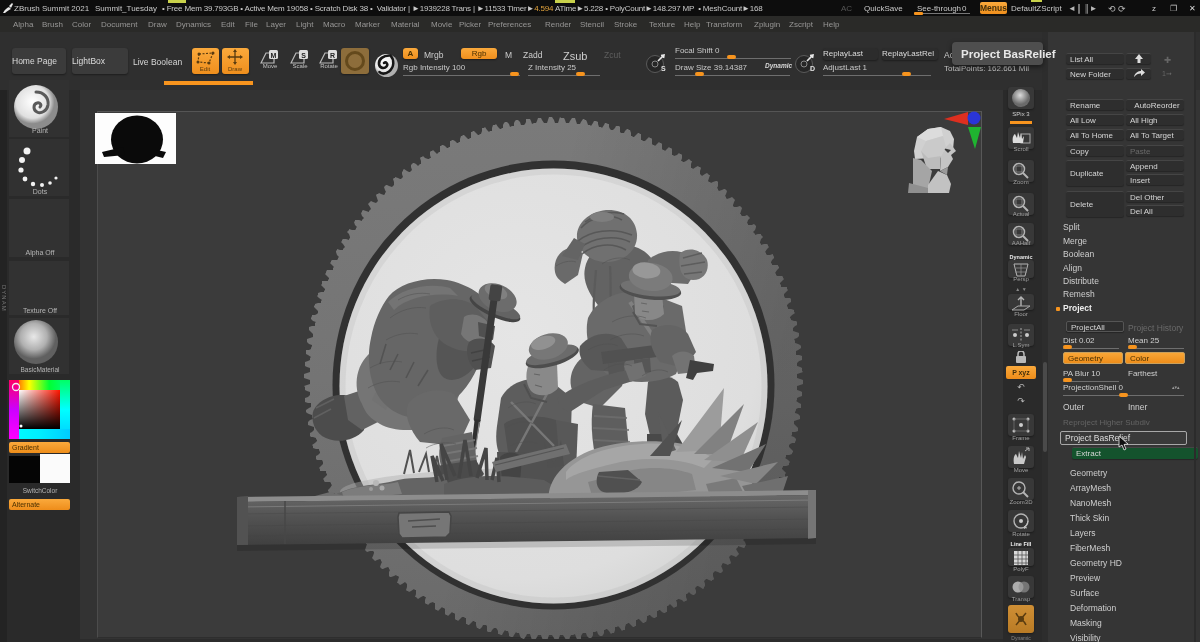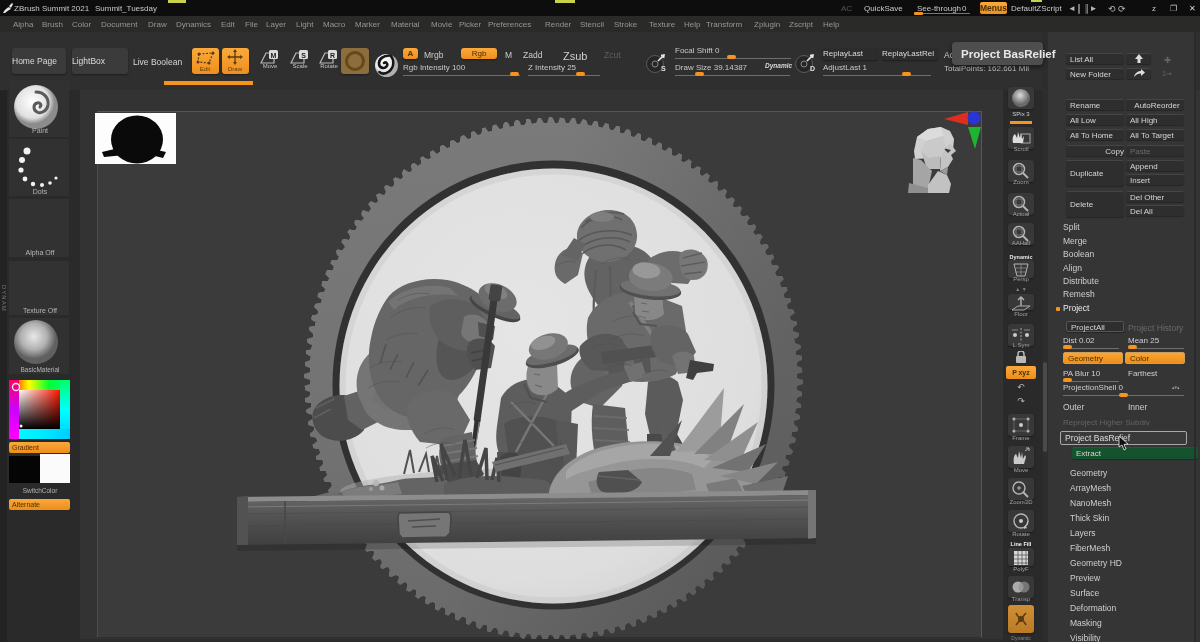--- a/index.html
+++ b/index.html
@@ -38,20 +38,21 @@
 .pl { position:absolute; color:#cfcfcf; font-size:8.5px; white-space:nowrap; }
 </style></head>
 <body>
 <div id="page">
 <div id="topbar">
   <svg class="abs" style="left:2px;top:2px" width="12" height="12" viewBox="0 0 12 12">
         <path d="M1,11 C3,7 5,6 7,5 L9,7 C7,8 5,9 3,11 Z M7,4 L10,1 L11,2 L9,6 Z" fill="#e8e8e8"></path>
       </svg>
   <span class="t" style="left:14px">ZBrush Summit 2021</span>
   <span class="t" style="left:95px">Summit_Tuesday</span>
+  <span class="t" style="left:162px;letter-spacing:-0.18px">• Free Mem 39.793GB • Active Mem 19058 • Scratch Disk 38 •&nbsp; Validator | ►1939228 Trans | ►11533 Timer►<span style="color:#e0a23c">4.594</span> ATime►5.228 • PolyCount►148.297 MP &nbsp;• MeshCount►168</span>
   <span class="t" style="left:841px;color:#565656">AC</span>
   <span class="t" style="left:864px">QuickSave</span>
   <span class="t" style="left:917px">See-through</span>
   <span class="t" style="left:962px">0</span>
   <div class="abs" style="left:917px;top:12.5px;width:53px;height:1px;background:#777"></div>
   <div class="abs" style="left:914px;top:12px;width:9px;height:3px;background:#f7941e;border-radius:1px"></div>
   <div class="abs" style="left:980px;top:2px;width:27px;height:12px;background:linear-gradient(#faa93c,#ef8f1d);border-radius:2px;color:#44300a;font-size:8.5px;text-align:center;line-height:12px;font-weight:bold">Menus</div>
   <span class="t" style="left:1011px">DefaultZScript</span>
   <span class="t" style="left:1068px;color:#b9b9b9;font-size:8px">◄║&nbsp;║►</span>
   <span class="t" style="left:1108px;color:#b9b9b9;font-size:9px">⟲&nbsp;⟳</span>
@@ -588,36 +589,36 @@
       <div class="pb" style="left:78px;top:36px;width:25px;height:11px;line-height:11px;text-align:center;padding-left:0"><svg width="12" height="9" viewBox="0 0 12 9">
           <path d="M1,8 C2,3 6,2 8,2 L8,0 L12,3.5 L8,7 L8,4.5 C5,4.5 3,5.5 1,8 Z" fill="#ddd"></path>
         </svg></div>
       <span class="pl" style="left:114px;top:38px;color:#666;font-size:7px">1➞</span>
       <div class="pb" style="left:18px;top:67px;width:58px;height:11px;line-height:11px;">Rename</div>
       <div class="pb" style="left:78px;top:67px;width:58px;height:11px;line-height:11px;text-align:center;">AutoReorder</div>
       <div class="pb" style="left:18px;top:82px;width:58px;height:11px;line-height:11px;">All Low</div>
       <div class="pb" style="left:78px;top:82px;width:58px;height:11px;line-height:11px;">All High</div>
       <div class="pb" style="left:18px;top:97px;width:58px;height:11px;line-height:11px;">All To Home</div>
       <div class="pb" style="left:78px;top:97px;width:58px;height:11px;line-height:11px;">All To Target</div>
-      <div class="pb" style="left:18px;top:112.5px;width:58px;height:11px;line-height:11px;text-align:right;">Copy</div>
+      <div class="pb" style="left:18px;top:112.5px;width:58px;height:11px;line-height:11px;">Copy</div>
       <div class="pb" style="left:78px;top:112.5px;width:58px;height:11px;line-height:11px;"><span style="color:#6a6a6a">Paste</span></div>
       <div class="pb" style="left:18px;top:128px;width:58px;height:26px;line-height:26px;line-height:26px">Duplicate</div>
       <div class="pb" style="left:78px;top:128px;width:58px;height:11px;line-height:11px;">Append</div>
       <div class="pb" style="left:78px;top:142px;width:58px;height:11px;line-height:11px;">Insert</div>
       <div class="pb" style="left:18px;top:159px;width:58px;height:26px;line-height:26px;line-height:26px">Delete</div>
       <div class="pb" style="left:78px;top:159px;width:58px;height:11px;line-height:11px;">Del Other</div>
       <div class="pb" style="left:78px;top:173px;width:58px;height:11px;line-height:11px;">Del All</div>
       <span class="pl" style="left:15px;top:190.4px">Split</span>
       <span class="pl" style="left:15px;top:203.8px">Merge</span>
       <span class="pl" style="left:15px;top:217.2px">Boolean</span>
       <span class="pl" style="left:15px;top:230.6px">Align</span>
       <span class="pl" style="left:15px;top:244px">Distribute</span>
       <span class="pl" style="left:15px;top:257.4px">Remesh</span>
       <div class="abs" style="left:8px;top:274.8px;width:4px;height:4px;background:#f7941e;border-radius:1px"></div>
-      <span class="pl" style="left:15px;top:270.8px;color:#ececec;font-weight:normal">Project</span>
+      <span class="pl" style="left:15px;top:270.8px;color:#ececec;font-weight:bold">Project</span>
       <div class="pb" style="left:18px;top:289.3px;width:58px;height:11px;line-height:11px;border:1px solid #555">ProjectAll</div>
       <span class="pl" style="left:80px;top:291px;color:#6a6a6a">Project History</span>
       <span class="pl" style="left:15px;top:303.8px;font-size:8px">Dist 0.02</span>
       <div class="slider-track" style="left:15px;top:315.8px;width:56px"></div>
       <div class="slider-h" style="left:15px;top:313.3px"></div>
       <span class="pl" style="left:80px;top:303.8px;font-size:8px">Mean 25</span>
       <div class="slider-track" style="left:80px;top:315.8px;width:56px"></div>
       <div class="slider-h" style="left:80px;top:313.3px"></div>
       <div class="pob" style="left:15px;top:320.3px;width:60px;height:12px;line-height:12px;">Geometry</div>
       <div class="pob" style="left:77px;top:320.3px;width:60px;height:12px;line-height:12px;">Color</div>

